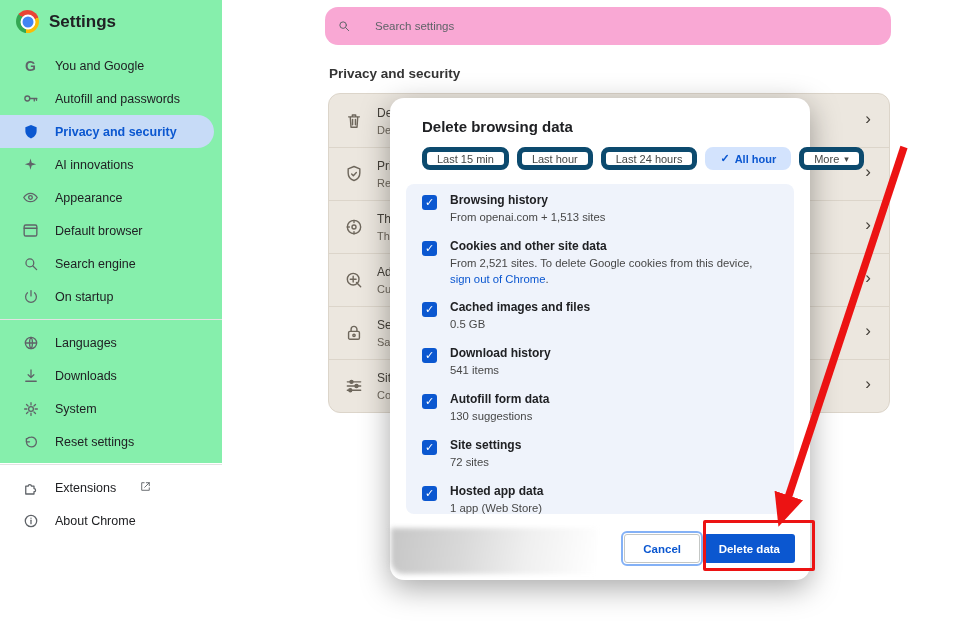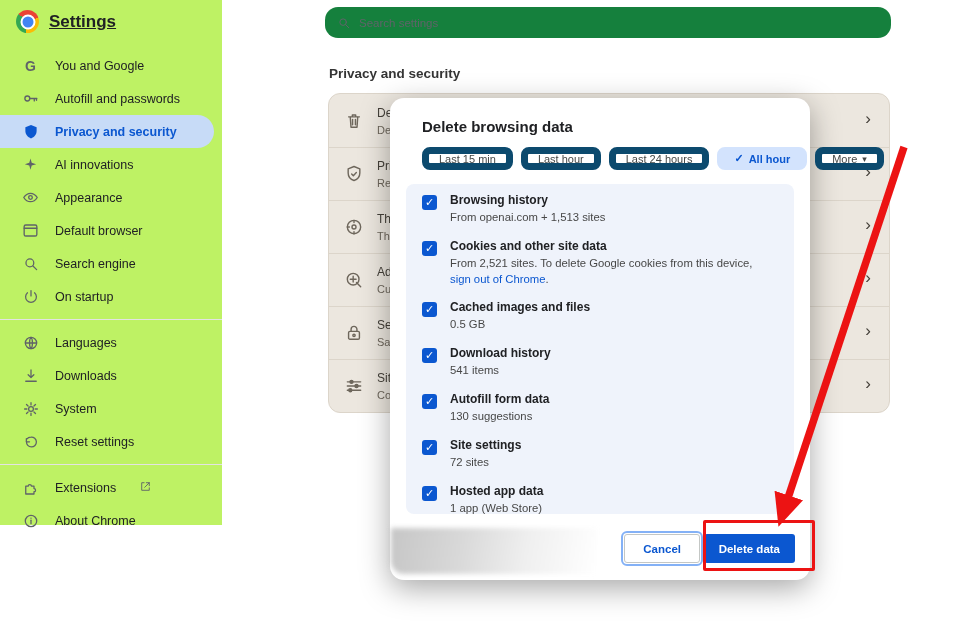--- a/index.html
+++ b/index.html
@@ -4,41 +4,41 @@
 <style>
   * { margin:0; padding:0; box-sizing:border-box; }
   html,body { width:962px; height:627px; }
   body {
     position:relative; overflow:hidden; background:#fff;
     font-family:"Liberation Sans", sans-serif; color:#202124;
   }
   svg.oline { fill:none; stroke:currentColor; stroke-width:1.7; stroke-linecap:round; stroke-linejoin:round; }
 
   
-  .sidebar { position:absolute; left:0; top:0; width:222px; height:525px; background:#bef264; z-index:2;text-decoration:underline; }
+  .sidebar { position:absolute; left:0; top:0; width:222px; height:463px; background:#86efac; z-index:2; }
   .brand { display:flex; align-items:center; gap:10px; padding:10px 0 0 16px; }
   .logo { position:relative; width:23px; height:23px; border-radius:50%;
           background:conic-gradient(from -50deg,#ea4335 0 120deg,#fbbc05 0 240deg,#34a853 0 360deg); }
   .logo::after { content:""; position:absolute; left:50%; top:50%; width:11px; height:11px;
           transform:translate(-50%,-50%); background:#4285f4; border:2px solid #fff; border-radius:50%; }
   .brand-title { font-size:17px; font-weight:600; color:#202124; }
   .nav { position:absolute; top:49px; left:0; right:0; }
   .nav-item { display:flex; align-items:center; gap:15px; height:33px; padding-left:21px;
           margin-right:8px; font-size:12.5px; font-weight:500; color:#202124;
           border-radius:0 17px 17px 0; cursor:pointer; }
   .nav-item .ic { width:19px; height:19px; display:flex; align-items:center; justify-content:center; color:#5f6368; flex:0 0 auto; }
   .nav-item.selected { background:#c7dbf7; color:#0b57d0; font-weight:600; }
   .nav-item.selected .ic { color:#0b57d0; }
   .nav-divider { height:1px; background:#e3e3e3; margin:6px 0; }
   .gchar { font-size:14px; font-weight:700; }
   .ext-ic { margin-left:8px; color:#5f6368; }
 
   
-  .search-wrap { position:absolute; left:325px; top:7px; width:566px; height:31px; background:#15803d;
-          border-radius:13px; display:flex; align-items:center; gap:8px; padding:0 12px; color:#5f6368; }
+  .search-wrap { position:absolute; left:325px; top:7px; width:566px; height:38px; background:#f9a8d4;
+          border-radius:13px; display:flex; align-items:center; gap:24px; padding:0 12px; color:#5f6368; }
   .search-wrap input { border:none; outline:none; background:transparent; font-size:11.5px;
           font-family:"Liberation Sans",sans-serif; color:#202124; width:100%; }
   .search-wrap input::placeholder { color:#5f6368; }
 
   
   .page-heading { position:absolute; left:329px; top:66px; font-size:13.5px; font-weight:600; color:#353535; }
   .cards { position:absolute; left:328px; top:93px; width:562px; border-radius:12px;
           background:#ece7df; border:1px solid #dcd5ca; overflow:hidden; z-index:1; }
   .card-row { height:53px; display:flex; align-items:center; position:relative; border-top:1px solid #dcd5ca; cursor:pointer; }
   .card-row:first-child { border-top:none; }
@@ -46,21 +46,21 @@
   .row-text { margin-left:13px; display:flex; flex-direction:column; gap:4px; overflow:hidden; }
   .row-l1 { font-size:12px; font-weight:500; color:#45413a; white-space:nowrap; }
   .row-l2 { font-size:11px; color:#6e675c; white-space:nowrap; }
   .chev { position:absolute; right:18px; top:50%; transform:translateY(-58%); font-size:17px; color:#45413a; }
 
   
   .dialog { position:absolute; left:390px; top:98px; width:420px; height:482px; background:#fff;
           border-radius:14px; box-shadow:0 8px 30px rgba(0,0,0,.35); z-index:5;padding-left:16px; }
   .dlg-title { padding:20px 16px 12px; font-size:15px; font-weight:600; color:#202124; }
   .chips { display:flex; gap:8px; padding:0 16px 14px; }
-  .chip { height:23px; padding:0 10px; border:7px solid #0c4a6e; border-radius:8px; background:#fff;
+  .chip { height:23px; padding:0 10px; border:5px solid #0c4a6e; border-radius:8px; background:#fff;
           display:inline-flex; align-items:center; gap:5px; font-size:11px; color:#444746; cursor:pointer; white-space:nowrap; }
   .chip.selected { background:#d3e3fd; border-color:#d3e3fd; color:#0b57d0; font-weight:600; }
   .chip .caret { font-size:9px; }
   .panel { position:absolute; left:16px; top:86px; width:388px; height:330px; background:#eff3fb; border-radius:8px; overflow:hidden; }
   .check-row { padding:9px 16px 4px; display:flex; gap:13px; align-items:flex-start; cursor:pointer; }
   .cbx { width:15px; height:15px; background:#0b57d0; border-radius:3px; color:#fff; font-size:11px;
           line-height:15px; text-align:center; flex:0 0 auto; margin-top:2px; }
   .cr-label { font-size:12px; font-weight:600; color:#202124; }
   .cr-detail { font-size:11.3px; color:#474747; margin-top:3px; line-height:1.4; max-width:322px; }
   .cr-detail a { color:#0b57d0; cursor:pointer; }

